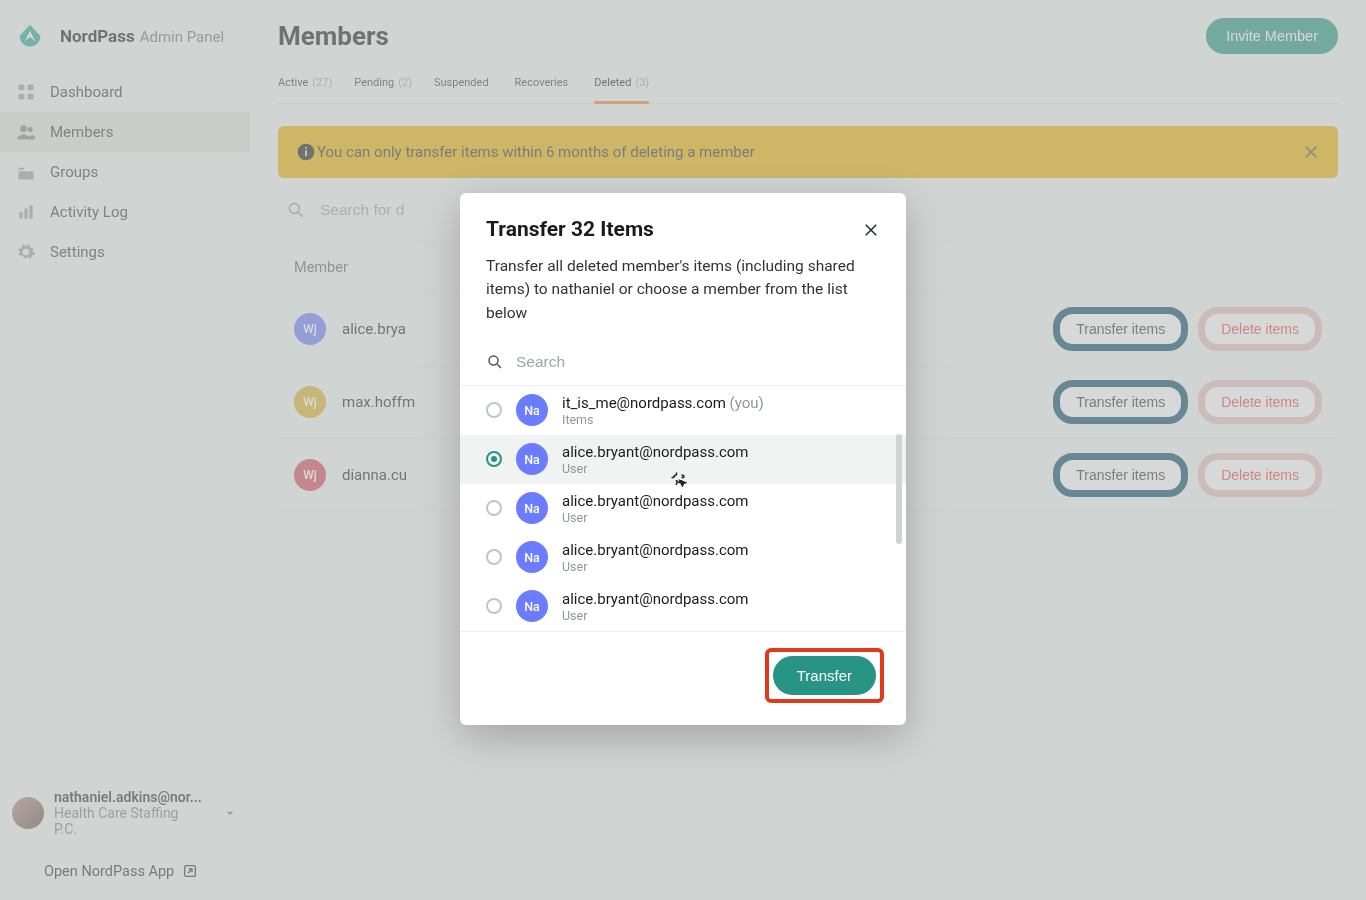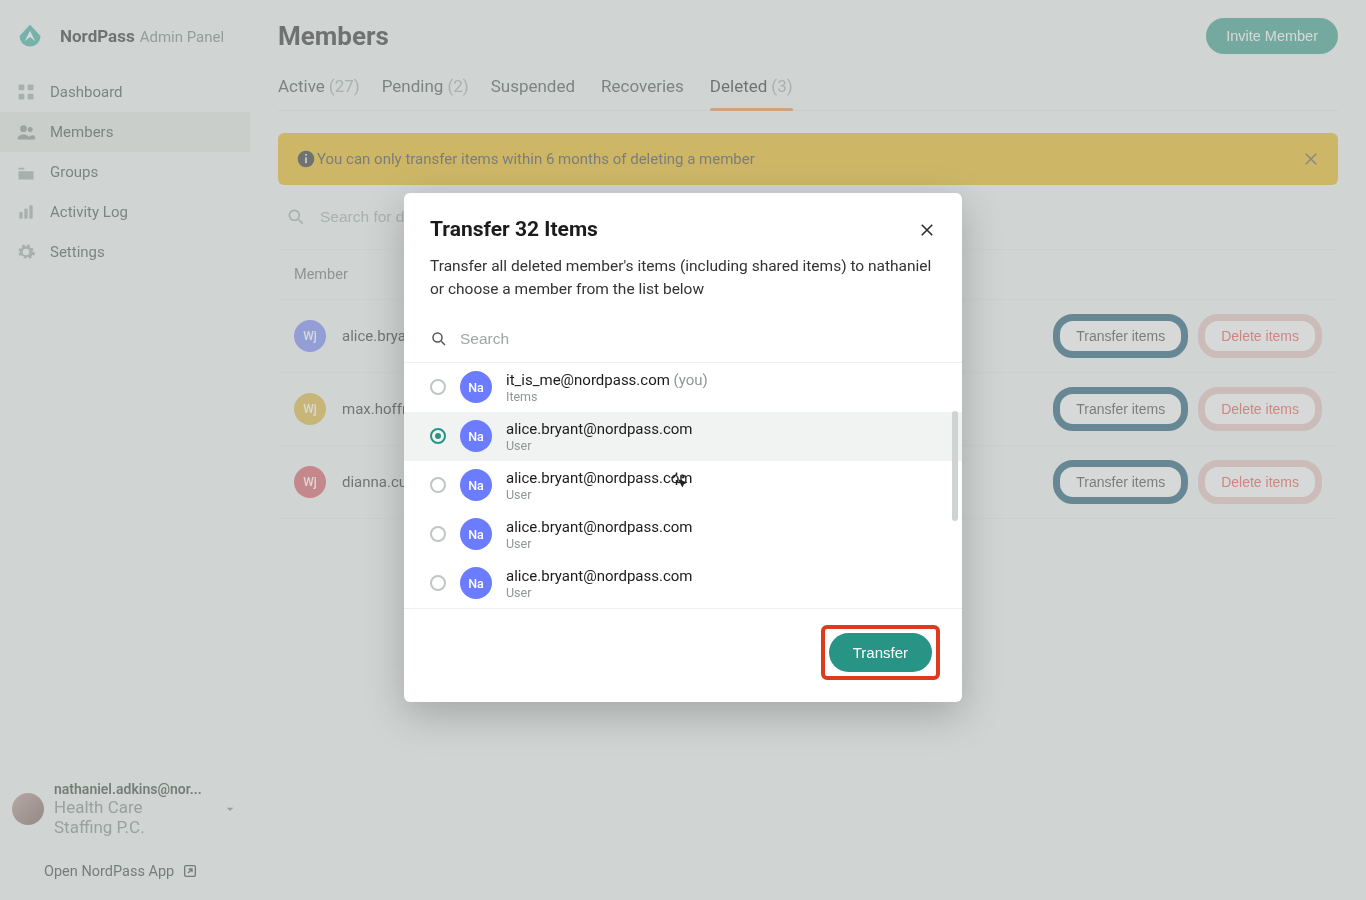--- a/index.html
+++ b/index.html
@@ -15,52 +15,52 @@
   .nav { display: flex; flex-direction: column; padding-top: 4px; }
   .nav-item { display: flex; align-items: center; gap: 14px; padding: 10px 16px; font-size: 15px; color: #394240; cursor: pointer; }
   .nav-item.active { background: #e4e7e5; }
   .nav-icon { width: 20px; height: 20px; fill: #9aa3a0; flex-shrink: 0; }
   .nav-item.active .nav-icon { fill: #818986; }
   .sidebar-bottom { margin-top: auto; }
   .account { display: flex; align-items: center; gap: 10px; padding: 10px 12px; }
   .avatar { width: 32px; height: 32px; border-radius: 50%; background: linear-gradient(135deg,#b8918d,#6c4f4b); flex-shrink:0; }
   .account-text { display:flex; flex-direction:column; overflow:hidden; width:150px;}
   .account-email { font-size: 14px; font-weight: 600; color:#2b322f; white-space:nowrap; overflow:hidden; text-overflow:ellipsis; }
-  .account-org { font-size: 17px; color:#7a827f; }
+  .account-org { font-size: 14px; color:#7a827f; }
   .chevron { margin-left:auto; fill:#7a827f; width:16px;height:16px;}
   .open-app { display:flex; align-items:flex-start; gap:8px; padding: 16px 44px 20px 44px; font-size:14.5px; color:#2b322f; cursor:pointer;}
   .open-app svg { width:16px;height:16px; stroke:#2b322f; fill:none;}
   
   .main { flex:1; padding: 18px 28px; overflow:auto;}
   .main-head { display:flex; align-items:center; justify-content:space-between; }
   .main-title { font-size: 26px; font-weight: 700; }
   .btn-primary { background:#279486; color:#fff; border:none; border-radius:20px; padding:10px 20px; font-size:14.5px; font-weight:500; cursor:pointer;}
   .tabs { display:flex; gap:22px; border-bottom:1px solid #e3e7e5; margin-top:16px; }
-  .tab { padding: 6px 0 14px 0; font-size:17px; color:#3a413f; cursor:pointer; position:relative;text-align:center;}
+  .tab { padding: 6px 0 14px 0; font-size:11px; color:#3a413f; cursor:pointer; position:relative;text-align:center;}
   .tab .count { color:#9fa6a3; margin-left:4px;}
   .tab.active { color:#1b1b1b; }
   .tab.active::after { content:""; position:absolute; left:0;right:0;bottom:-1px; height:3px; background:#f5843b; border-radius:2px;}
   .banner { display:flex; align-items:center; gap:1px; background:#eab308; border-radius:6px; padding:16px 18px; margin-top:22px;}
   .banner-icon { width:20px; height:20px; fill:#1b1b1b; flex-shrink:0;}
   .banner-text { font-size:15px; color:#333; flex:1;}
   .banner-close { width:18px;height:18px; fill:#4a514f; cursor:pointer;}
   .searchbar { display:flex; align-items:center; gap:14px; padding: 22px 8px; }
   .searchbar svg { width:20px;height:20px; fill:#9aa3a0; stroke:#9aa3a0;}
   .searchbar input { border:none; background:transparent; font-size:15.5px; outline:none; width:300px; color:#333;}
   .searchbar input::placeholder { color:#9fa6a3; }
   .table-head { border-top:1px solid #ebeeec; border-bottom:1px solid #ebeeec; padding:16px 16px; font-size:14.5px; color:#666;}
   .row { display:flex; align-items:center; padding:14px 16px; border-bottom:1px solid #ebeeec; gap:16px;}
   .row .miniav { width:32px;height:32px;border-radius:50%; display:flex;align-items:center;justify-content:center; font-size:12px; color:#fff; font-weight:500; flex-shrink:0;}
   .row .name { font-size:15px; color:#222; flex:1;}
   .row .actions { display:flex; gap:10px;}
   .btn-outline { background:#fff; border:7px solid #0c4a6e; border-radius:20px; padding:7px 16px; font-size:14px; color:#333; cursor:pointer;}
   .btn-outline.danger { color:#ef4444; border-color:#e7bcbc;}
   
   .overlay { position:absolute; inset:0; background:rgba(180,185,182,0.55); display:flex; align-items:flex-start; justify-content:center; }
-  .modal { width:558px; background:#fff; border-radius:6px; margin-top:193px; box-shadow:0 12px 40px rgba(0,0,0,0.22); display:flex; flex-direction:column; overflow:hidden;}
+  .modal { width:446px; background:#fff; border-radius:6px; margin-top:193px; box-shadow:0 12px 40px rgba(0,0,0,0.22); display:flex; flex-direction:column; overflow:hidden;}
   .modal-head { display:flex; align-items:flex-start; justify-content:space-between; padding: 24px 26px 0 26px;}
   .modal-title { font-size:21px; font-weight:700;}
   .modal-close { width:18px;height:18px; fill:#2b322f; cursor:pointer; margin-top:4px;}
   .modal-desc { padding: 14px 26px 18px 26px; font-size:15.5px; color:#333; line-height:1.5;}
   .modal-search { display:flex; align-items:center; gap:12px; padding: 10px 26px 14px 26px; border-bottom:1px solid #edf0ee;}
   .modal-search svg { width:18px;height:18px; fill:none;}
   .modal-search input { border:none; outline:none; font-size:15.5px; flex:1;}
   .modal-search input::placeholder { color:#9fa6a3;}
   .member-list { position:relative; max-height:248px; overflow:hidden;}
   .member-item { display:flex; align-items:center; gap:14px; padding:8px 26px; cursor:pointer;}

